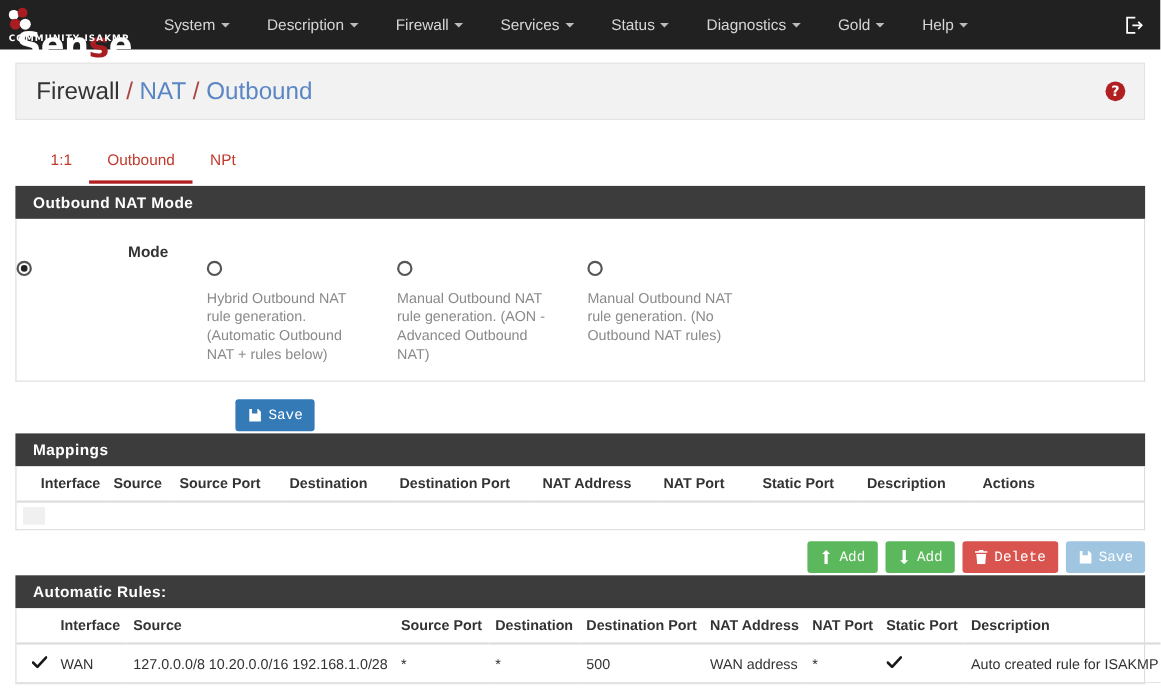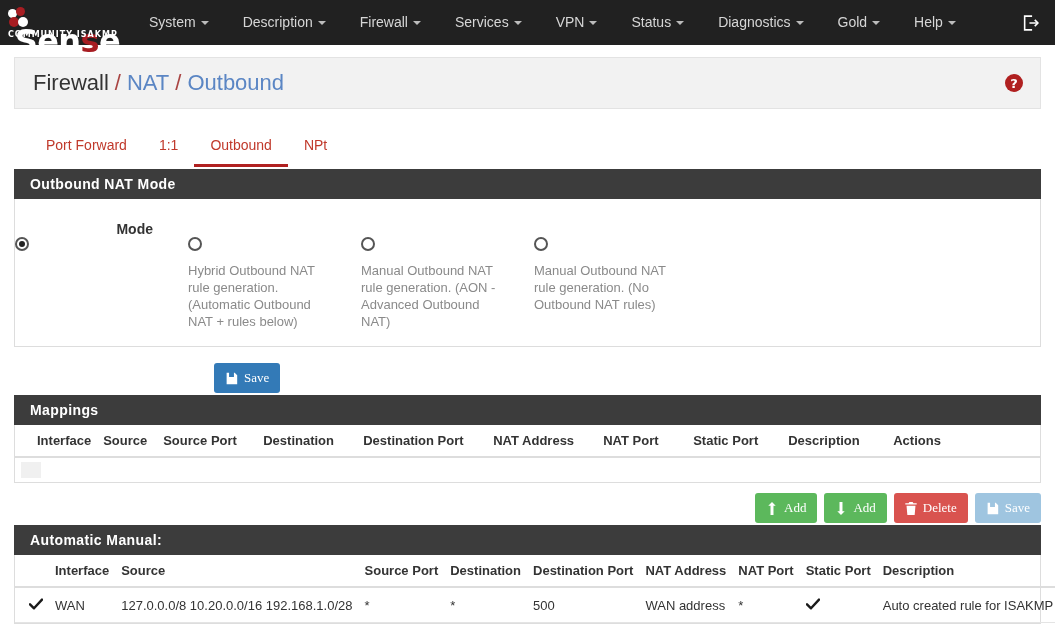--- a/index.html
+++ b/index.html
@@ -147,21 +147,21 @@
     line-height: 17px; width: 150px;
   }
 
   
   .btn {
     display: inline-flex; align-items: center;
     gap: 6px;
     font-size: 13px; color: #ffffff;
     border: none; border-radius: 3px;
     padding: 7px 11px; cursor: pointer;
-    font-family: Liberation Serif, serif;
+    font-family: Liberation Mono, monospace;
   }
   .btn-primary { background: #337ab7; }
   .btn-success { background: #5cb85c; }
   .btn-danger  { background: #d9534f; }
   .btn-muted   { background: #9fc5e0; }
   .save-wrap { padding: 16px 0 0 200px; }
   .btn svg { display: block; }
 
   .table-actions {
     display: flex; justify-content: flex-end;
@@ -204,21 +204,20 @@
       <div class="brand-word"><span>Sen</span><span class="red">s</span><span>e</span></div>
     </div>
     <div class="brand-sub">COMMUNITY ISAKMP</div>
   </div>
 
   <div class="nav-items">
     <div class="nav-item"><span>System</span><i class="caret"></i></div>
     <div class="nav-item"><span>Description</span><i class="caret"></i></div>
     <div class="nav-item"><span>Firewall</span><i class="caret"></i></div>
     <div class="nav-item"><span>Services</span><i class="caret"></i></div>
-    <div class="nav-item"><span>VPN</span><i class="caret"></i></div>
     <div class="nav-item"><span>Status</span><i class="caret"></i></div>
     <div class="nav-item"><span>Diagnostics</span><i class="caret"></i></div>
     <div class="nav-item"><span>Gold</span><i class="caret"></i></div>
     <div class="nav-item"><span>Help</span><i class="caret"></i></div>
   </div>
 
   <div class="logout-icon">
     <svg width="17" height="17" viewBox="0 0 16 16" fill="none" stroke="#ffffff" stroke-width="1.5">
       <path d="M9.5 1.5H2.5v13h7"></path>
         <path d="M7 8h8"></path>
@@ -232,21 +231,20 @@
   <div class="breadcrumb-bar">
     <span class="crumb crumb-plain">Firewall</span>
     <span class="crumb-sep">/</span>
     <span class="crumb crumb-link">NAT</span>
     <span class="crumb-sep">/</span>
     <span class="crumb crumb-link">Outbound</span>
     <div class="help-btn">?</div>
   </div>
 
   <div class="tabs">
-    <div class="tab">Port Forward</div>
     <div class="tab">1:1</div>
     <div class="tab active">Outbound</div>
     <div class="tab">NPt</div>
   </div>
 
   <div class="panel">
     <div class="panel-head">Outbound NAT Mode</div>
     <div class="panel-body">
       <div class="mode-row">
         <div class="mode-label">Mode</div>
@@ -340,21 +338,21 @@
       <span>
         <svg width="13" height="13" viewBox="0 0 16 16" fill="#ffffff">
           <path d="M2 1h10l3 3v11H2V1zm3 0v5h6V1H5zm-1 9h8v5H4v-5z"></path>
         </svg>
       </span>
       <span>Save</span>
     </button>
   </div>
 
   <div class="panel">
-    <div class="panel-head">Automatic Manual:</div>
+    <div class="panel-head">Automatic Rules:</div>
     <div class="panel-body">
       <table>
         <thead>
           <tr>
             <th class="ico-cell"></th>
             <th style="width:62px;">Interface</th>
             <th style="width:240px;">Source</th>
             <th style="width:82px;">Source Port</th>
             <th style="width:78px;">Destination</th>
             <th style="width:103px;">Destination Port</th>

